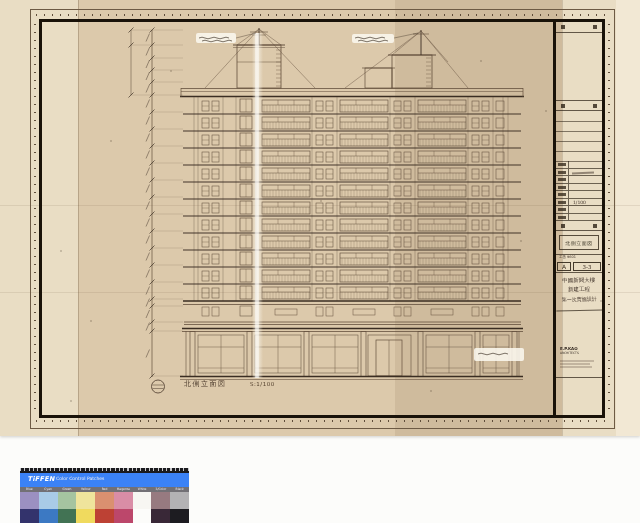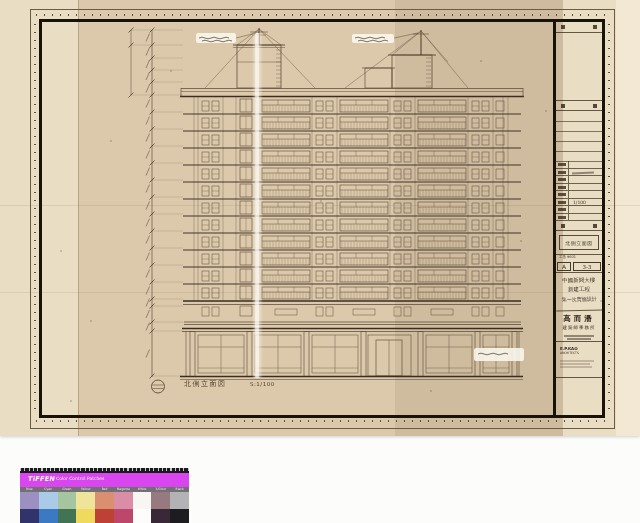--- a/index.html
+++ b/index.html
@@ -38,21 +38,21 @@
   .dlabel{font-size:7px;letter-spacing:1.5px;color:#4a392b;}
   .dscale{font-size:5.5px;letter-spacing:.5px;color:#55422f;}
   
   .wpatch{background:rgba(250,247,238,.88);border-radius:2px;}
   .streak{left:252px;top:33px;width:11px;height:345px;background:linear-gradient(90deg,rgba(255,255,255,0),rgba(252,250,242,.7) 45%,rgba(255,255,255,0));}
   .streak2{left:255px;top:33px;width:4px;height:345px;background:rgba(255,255,255,.45);}
   
   .card{left:20px;top:468px;width:169px;height:55px;}
   .ruler{position:absolute;left:0;top:0;width:169px;height:5px;background:#1b1b1e;}
   .ruler-ticks{position:absolute;left:0;top:0;width:169px;height:3px;background:repeating-linear-gradient(90deg,rgba(220,220,225,.9) 0 1px,transparent 1px 4.3px);}
-  .cardhead{position:absolute;left:0;top:5px;width:169px;height:14px;background:#d946ef;}
+  .cardhead{position:absolute;left:0;top:5px;width:169px;height:14px;background:#3b82f6;}
   .brand{position:absolute;left:8px;top:2px;font-size:6.5px;font-weight:bold;font-style:italic;color:#fff;letter-spacing:.3px;}
   .cardtitle{position:absolute;left:36px;top:3px;font-size:4.5px;color:#f0f0f2;}
   .labelsrow{position:absolute;left:0;top:19px;width:169px;height:5px;background:#727075;display:flex;}
   .plabel{flex:1;font-size:3px;color:#e9e9ee;text-align:center;line-height:5px;overflow:hidden;}
   .prow{position:absolute;left:0;width:169px;display:flex;}
   .patch{flex:1;height:100%;}
 </style>
 </head>
 <body>
 
@@ -1333,26 +1333,20 @@
     <div class="tbrow hand" style="top:233px;height:6px;font-size:3.5px;text-align:left;padding-left:3px;border-bottom:none">工番 9601</div>
     <div class="tbrow" style="top:239px;height:12px;display:flex">
       <div style="width:14px;border:1px solid rgba(40,30,18,.85);margin:1px;box-sizing:border-box;display:flex;align-items:center;justify-content:center;font-size:6px">A</div>
       <div style="flex:1;border:1px solid rgba(40,30,18,.85);margin:1px;box-sizing:border-box;display:flex;align-items:center;justify-content:center;font-size:5.5px" class="hand">3-3</div>
     </div>
     <div class="tbrow hand" style="top:251px;height:38px;text-align:center;transform:rotate(-1deg)">
       <div style="font-size:5.5px;margin-top:4px">中國新聞大樓</div>
       <div style="font-size:5.5px;margin-top:2px">新建工程</div>
       <div style="font-size:5px;margin-top:3px">第一次實施設計</div>
     </div>
-    <div class="tbrow" style="top:289px;height:31px;text-align:center">
-      <div style="font-size:7.5px;font-weight:bold;letter-spacing:3px;margin-top:3px;color:#2f241a">高而潘</div>
-      <div style="font-size:4.5px;letter-spacing:1px;margin-top:1px;color:#3a2e22">建築師事務所</div>
-      <span class="bar" style="left:8px;top:24px;width:30px"></span>
-      <span class="bar" style="left:11px;top:27px;width:24px"></span>
-    </div>
     <div class="tbrow" style="top:320px;height:36px;text-align:left;padding-left:4px;box-sizing:border-box">
       <div style="font-size:4px;font-weight:bold;margin-top:4px;color:#332820">E.P.KAO</div>
       <div style="font-size:3px;color:#3a3028">ARCHITECTS</div>
       <span class="bar" style="left:4px;top:18px;width:34px;opacity:.45"></span>
       <span class="bar" style="left:4px;top:21px;width:30px;opacity:.45"></span>
       <span class="bar" style="left:4px;top:24px;width:32px;opacity:.45"></span>
     </div>
     <div class="tbrow" style="top:356px;height:37px;border-bottom:none"></div>
   </div>
 

